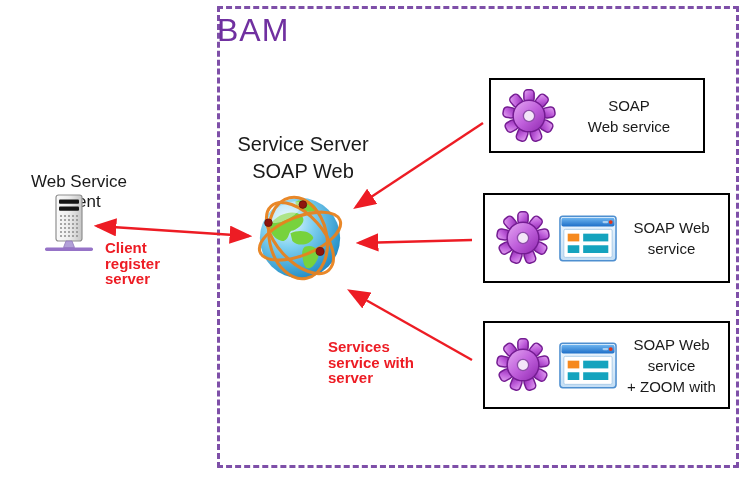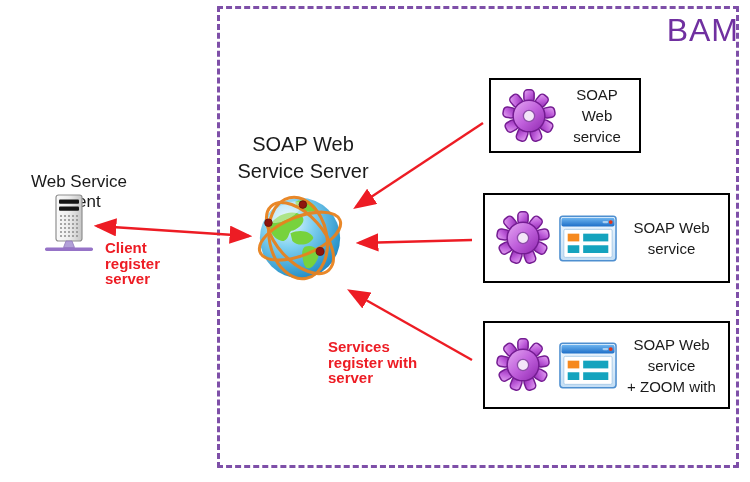--- a/index.html
+++ b/index.html
@@ -9,33 +9,33 @@
     font-family:"Liberation Sans", sans-serif; overflow:hidden;
   }
   .abs { position:absolute; }
 
   
   .bam-box {
     left:217px; top:6px; width:522px; height:462px;
     border:3px dashed #7E4FA8; border-radius:1px;
   }
   .bam-title {
-    left:217px; top:12px; width:522px; text-align:right;
+    left:217px; top:12px; width:522px; text-align:left;
     font-size:32px; color:#7030A0; letter-spacing:1px;
   }
 
   
   .svc-box {
     background:#fff; border:2.5px solid #000;
     display:flex; align-items:center; padding:0 10px; gap:8px;
   }
   .svc-box .txt {
     flex:1; text-align:center; font-size:15px; line-height:21px; color:#1a1a1a;
   }
-  .box-1 { left:489px; top:78px;  width:152px; height:75px; }
+  .box-1 { left:489px; top:78px;  width:216px; height:75px; }
   .box-2 { left:483px; top:193px; width:247px; height:90px; }
   .box-3 { left:483px; top:321px; width:247px; height:88px; }
 
   .gear-icon-wrap { width:56px; height:60px; flex:0 0 auto; }
   .form-icon-wrap { width:58px; height:47px; flex:0 0 auto; }
 
   
   .client-label {
     left:8px; top:172px; width:142px; text-align:center;
     font-size:17px; color:#1a1a1a;
@@ -84,22 +84,22 @@
       <rect x="13" y="1" width="26" height="46" rx="2.5" fill="url(#towerGrad)" stroke="#8F8F8F" stroke-width="1.2"></rect>
       <rect x="16" y="5.5" width="20" height="4.2" rx="1" fill="#161616"></rect>
       <rect x="16" y="12.5" width="20" height="4.2" rx="1" fill="#161616"></rect>
       <rect x="15.5" y="21" width="21" height="22" fill="url(#vents)"></rect>
       <path d="M23 47 L29 47 L31.5 53.5 L20.5 53.5 Z" fill="#B2A0D8" stroke="#8F76B8" stroke-width="0.8"></path>
       <rect x="2" y="53.5" width="48" height="3.4" rx="1.6" fill="#9673C7"></rect>
     </svg>
   </div>
 
   <div class="abs server-label">
+    <div>Service Server</div>
     <div>SOAP Web</div>
-    <div>Service Server</div>
   </div>
   <div class="abs globe-wrap">
     <svg viewBox="0 0 96 92">
       <defs>
         <radialGradient id="ocean" cx="0.35" cy="0.3" r="0.9">
           <stop offset="0" stop-color="#E9F8FE"></stop>
           <stop offset="0.35" stop-color="#7FD0F0"></stop>
           <stop offset="0.75" stop-color="#2E96CC"></stop>
           <stop offset="1" stop-color="#1668A6"></stop>
         </radialGradient>
@@ -239,21 +239,21 @@
     </span>
   </div>
 
   <div class="abs annot annot-1">
     <div>Client</div>
     <div>register</div>
     <div>server</div>
   </div>
   <div class="abs annot annot-2">
     <div>Services</div>
-    <div>register with</div>
+    <div>service with</div>
     <div>server</div>
   </div>
 
   <div class="abs arrow-layer" style="width:750px;height:482px;">
     <svg viewBox="0 0 750 482">
       <defs>
         <marker id="ah" viewBox="0 0 10 8" refX="8.5" refY="4" markerWidth="9.5" markerHeight="7.6" orient="auto-start-reverse">
           <path d="M0 0 L10 4 L0 8 Z" fill="#ED1C24"></path>
         </marker>
       </defs>

